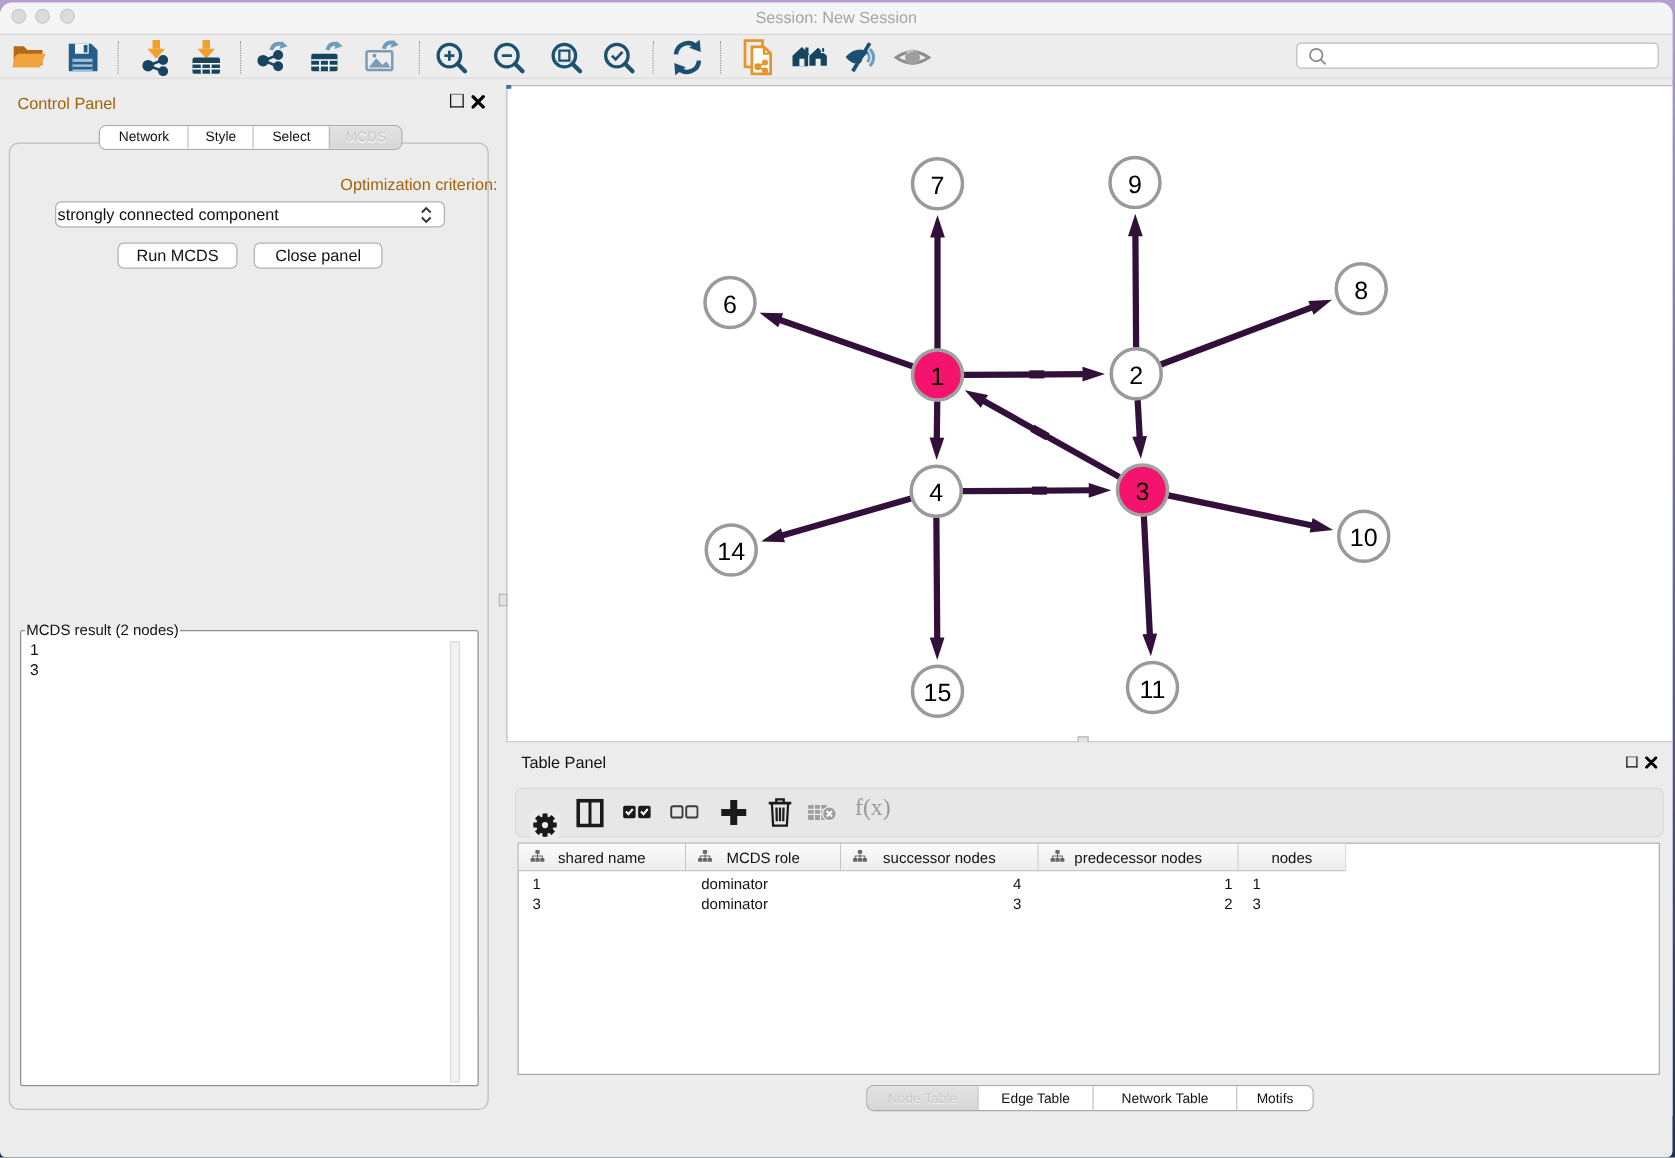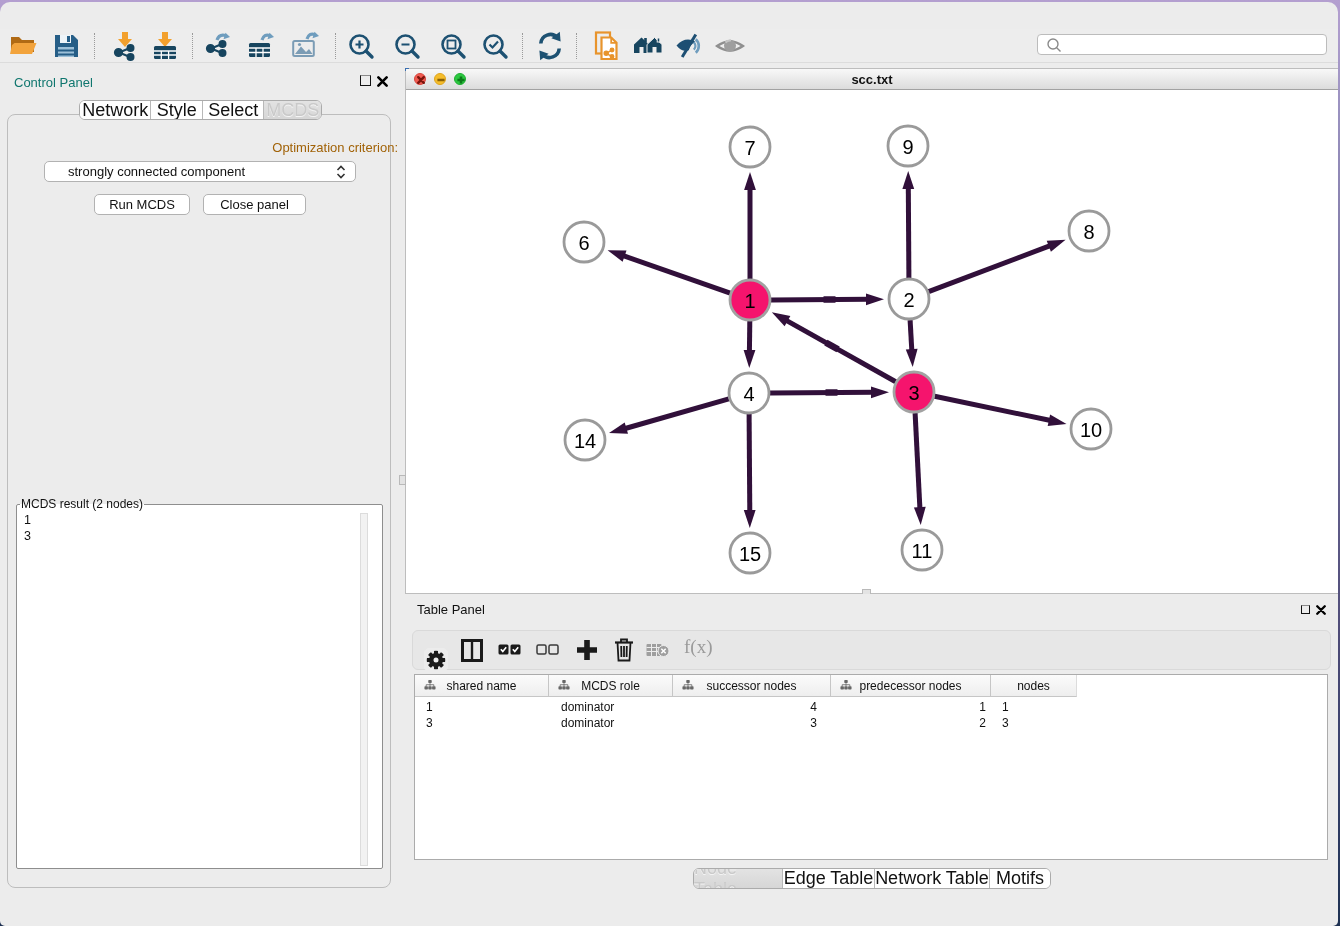--- a/index.html
+++ b/index.html
@@ -10,29 +10,29 @@
 #titlebar .light{position:absolute;top:5px;width:12px;height:12px;border-radius:50%;background:#dcdcdc;border:1px solid #c8c8c8}
 #title{position:absolute;top:4px;width:100%;text-align:center;font-size:13px;color:#a4a4a4}
 
 #toolbar{position:absolute;left:0;top:27px;width:100%;height:34px;background:#ededed;border-bottom:1px solid #dcdcdc}
 .sep{position:absolute;top:4px;height:26px;width:0;border-left:1px dotted #9a9a9a}
 .ticon{position:absolute;top:2px}
 
 #search{position:absolute;left:1037px;top:5px;width:290px;height:21px;background:#fff;border:1px solid #bcbcbc;border-radius:4px}
 
 #cpanel{position:absolute;left:0;top:62px;width:398px;height:829px;background:#ececec}
-#cpanel .hdr{position:absolute;left:14px;top:11px;font-size:13px;color:#0f766e}
+#cpanel .hdr{position:absolute;left:14px;top:11px;font-size:13px;color:#a16207}
 .paneIcons{position:absolute;font-size:12px;color:#111}
 #cpBox{position:absolute;left:7px;top:50px;width:384px;height:774px;border:1px solid #bdbdbd;border-radius:8px;background:#ececec}
 .tabbar{position:absolute;display:flex;border:1px solid #ababab;border-radius:6px;overflow:hidden;background:#fff;height:20px}
-.tab{font-size:18px;color:#111;background:#fff;border-right:1px solid #b8b8b8;display:flex;align-items:center;justify-content:center;height:100%}
+.tab{font-size:11px;color:#111;background:#fff;border-right:1px solid #b8b8b8;display:flex;align-items:center;justify-content:center;height:100%}
 .tab:last-child{border-right:none}
 .tab.sel{background:linear-gradient(#e3e3e3,#d6d6d6);color:#c9c9c9;text-shadow:0 1px 0 #f4f4f4}
 #optlab{position:absolute;left:0;top:76px;width:100%;text-align:right;font-size:13px;color:#a16207}
-#combo{position:absolute;left:44px;top:97px;width:312px;height:21px;background:#fff;border:1px solid #b2b2b2;border-radius:5px;font-size:13px;color:#111;line-height:19px;padding-left:23px}
+#combo{position:absolute;left:44px;top:97px;width:312px;height:21px;background:#fff;border:1px solid #b2b2b2;border-radius:5px;font-size:13px;color:#111;line-height:19px;padding-left:1px}
 .btn{position:absolute;top:130px;height:21px;background:#fff;border:1px solid #b2b2b2;border-radius:5px;font-size:13px;color:#111;text-align:center;line-height:19px}
 fieldset#mcds{position:absolute;left:16px;top:433px;width:367px;height:372px;background:#fff;border:1px solid #8e8e8e;border-radius:2px}
 fieldset#mcds legend{font-size:12px;color:#111;margin-left:3px;padding:0 1px}
 #mcds .vals{font-size:12.5px;color:#111;line-height:16px;padding:1px 0 0 7px}
 #mcds .sb{position:absolute;right:14px;top:2px;bottom:2px;width:8px;background:#f2f2f2;border:1px solid #dcdcdc}
 
 #nframe{position:absolute;left:405px;top:66px;width:934px;height:526px;border:1px solid #bdbdbd;background:#fff}
 #ntitle{position:absolute;left:0;top:0;width:100%;height:21px;background:linear-gradient(#f8f8f8,#dcdcdc);border-bottom:1px solid #a2a2a2}
 #ntitle .t{position:absolute;width:100%;text-align:center;top:3px;font-size:13px;font-weight:700;color:#111}
 .tl{position:absolute;border-radius:50%}
@@ -45,20 +45,26 @@
 .hic{position:absolute;left:9px;top:4.5px;width:12px;height:10px}
 .td{position:absolute;font-size:12px;color:#111;height:17px;line-height:17px}
 
 #btabs{position:absolute;left:295px;top:274px;height:21px}
 
 #status{position:absolute;left:0;top:890px;width:100%;height:34px;background:#ededed;border-top:1px solid #c4c4c4}
 .sbtn{position:absolute;top:7px;height:24px;background:#fdfdfd;border:1px solid #a6a6a6}
 </style></head>
 <body>
 <div id="win">
+  <div id="titlebar">
+    <div class="light" style="left:9px"></div>
+    <div class="light" style="left:28px"></div>
+    <div class="light" style="left:48px"></div>
+    <div id="title">Session: New Session</div>
+  </div>
   <div id="toolbar">
     <div class="sep" style="left:94px"></div>
     <div class="sep" style="left:192px"></div>
     <div class="sep" style="left:335px"></div>
     <div class="sep" style="left:522px"></div>
     <div class="sep" style="left:576px"></div>
     <svg class="ticon" style="left:8px" width="30" height="30" viewBox="0 0 30 30">
         <path d="M3 6 L11 6 L14 9 L26 9 L26 21 L3 21 Z" fill="#b06a14"></path>
         <path d="M6.5 12 L28.5 12 L24 23 L2 23 L4 14 Z" fill="#f2a33c"></path>
       </svg>
@@ -211,32 +217,20 @@
     <div class="btn" style="left:203px;width:103px">Close panel</div>
     <fieldset id="mcds">
         <legend>MCDS result (2 nodes)</legend>
       <div class="vals">1<br>3</div>
       <div class="sb"></div>
     </fieldset>
   </div>
 
   <div id="nframe">
       <div style="position:absolute;left:-1px;top:-1px;width:4px;height:3px;background:#3a6fb0"></div>
-    <div id="ntitle">
-      <div class="tl" style="left:7.5px;top:4px;width:12px;height:12px;background:#f15b51;border:1px solid #d8473e"></div>
-      <div class="tl" style="left:27.5px;top:4px;width:12px;height:12px;background:#f5bd2b;border:1px solid #dfa51e"></div>
-      <div class="tl" style="left:47.5px;top:4px;width:12px;height:12px;background:#2cc940;border:1px solid #1fae33"></div>
-      <svg style="position:absolute;left:7.5px;top:4px" width="54" height="14" viewBox="0 0 54 14">
-        <path d="M4.2 4.2 L9.8 9.8 M9.8 4.2 L4.2 9.8" stroke="#7c150d" stroke-width="2.4" stroke-linecap="round"></path>
-        <line x1="23.4" y1="7" x2="30.6" y2="7" stroke="#8a6106" stroke-width="2.6"></line>
-        <line x1="43.4" y1="7" x2="50.6" y2="7" stroke="#0c7a1a" stroke-width="2.6"></line>
-        <line x1="47" y1="3.4" x2="47" y2="10.6" stroke="#0c7a1a" stroke-width="2.6"></line>
-      </svg>
-      <div class="t">scc.txt</div>
-    </div>
     <svg id="graph" style="position:absolute;left:0;top:21px" width="927" height="503" viewBox="0 0 927 503">
       <g stroke="#31103a" stroke-width="5">
         <line x1="344.0" y1="189.0" x2="344.0" y2="97.0"></line>
         <line x1="324.2" y1="203.1" x2="215.8" y2="165.2"></line>
         <line x1="365.0" y1="209.9" x2="463.0" y2="209.3"></line>
         <line x1="343.8" y1="231.0" x2="343.4" y2="263.0"></line>
         <line x1="502.9" y1="188.0" x2="502.3" y2="96.0"></line>
         <line x1="522.6" y1="201.6" x2="645.6" y2="155.1"></line>
         <line x1="504.1" y1="230.0" x2="505.9" y2="262.1"></line>
         <line x1="489.7" y1="291.7" x2="378.9" y2="229.6"></line>

